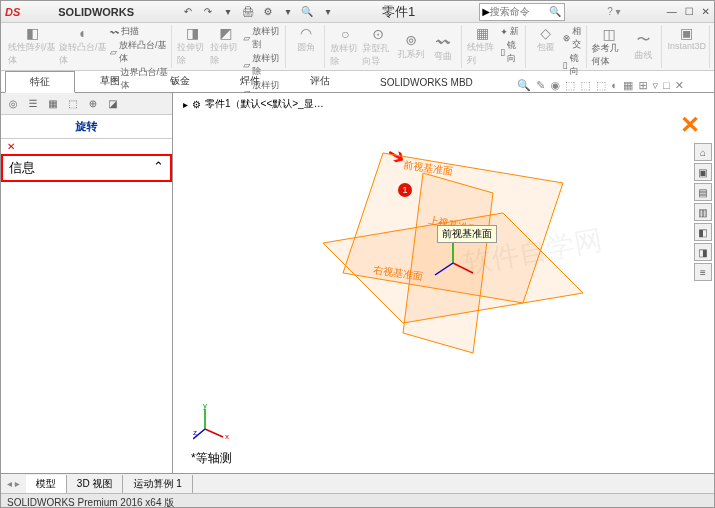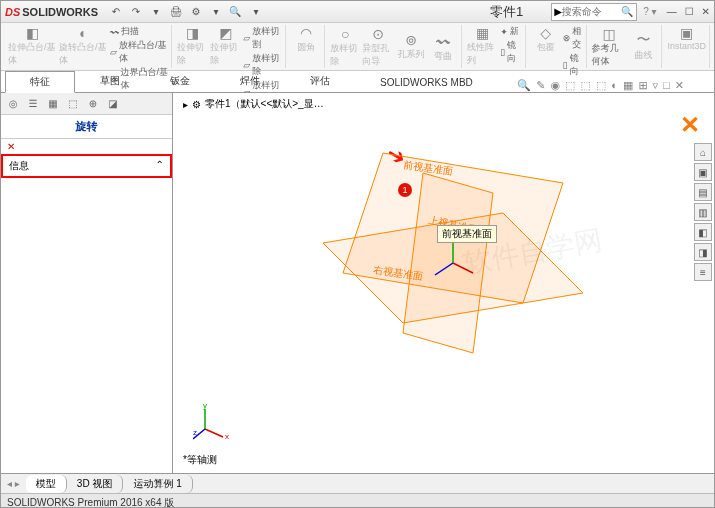--- a/index.html
+++ b/index.html
@@ -1,17 +1,17 @@
 <!DOCTYPE html>
 <html><head>
 <meta charset="utf-8">
 <style>
 * { margin: 0; padding: 0; box-sizing: border-box; font-family: "Microsoft YaHei", Arial, sans-serif; }
 body { width: 715px; height: 508px; background: #fff; font-size: 10px; overflow: hidden; border: 1px solid #999; }
-.titlebar { height: 22px; background: linear-gradient(#f8f8f8,#e8e8e8); display: flex; align-items: center; padding: 0 4px; border-bottom: 1px solid #ccc; }
+.titlebar { height: 22px; background: linear-gradient(#f8f8f8,#e8e8e8); display: flex; align-items: center; padding: 0 4px; border-bottom: 1px solid #ccc; gap: 36px; }
 .logo { color: #d22; font-weight: bold; font-size: 11px; font-style: italic; margin-right: 2px; }
 .logo-text { font-weight: bold; font-size: 11px; color: #333; }
 .qat { display: flex; gap: 4px; margin-left: 10px; }
 .qat-btn { width: 16px; height: 16px; display: flex; align-items: center; justify-content: center; color: #555; cursor: pointer; }
 .doc-title { margin-left: auto; margin-right: 28px; font-size: 13px; color: #333; }
 .search-box { display: flex; align-items: center; border: 1px solid #aaa; height: 18px; padding: 0 2px; background: #fff; }
 .search-box input { border: none; outline: none; width: 60px; font-size: 10px; }
 .win-controls { display: flex; gap: 8px; margin-left: 10px; color: #555; }
 .ribbon { height: 48px; background: #f5f5f5; border-bottom: 1px solid #ccc; display: flex; padding: 2px 4px; gap: 2px; }
 .ribbon-grp { display: flex; flex-direction: column; align-items: center; padding: 0 3px; border-right: 1px solid #ddd; }
@@ -24,35 +24,35 @@
 .tab { padding: 3px 24px; font-size: 10px; color: #333; border: 1px solid transparent; cursor: pointer; }
 .tab.active { background: #fff; border: 1px solid #999; border-bottom: 1px solid #fff; margin-bottom: -1px; }
 .tab-icons { margin-left: auto; display: flex; gap: 5px; padding-right: 30px; }
 .tab-icons span { color: #888; font-size: 11px; cursor: pointer; }
 .main { display: flex; height: 380px; }
 .panel { width: 172px; border-right: 1px solid #999; display: flex; flex-direction: column; }
 .panel-icons { height: 22px; display: flex; gap: 4px; padding: 2px 4px; background: #f0f0f0; border-bottom: 1px solid #ccc; }
 .panel-icons span { width: 16px; height: 16px; display: flex; align-items: center; justify-content: center; color: #666; cursor: pointer; }
 .panel-title { text-align: center; font-weight: bold; padding: 4px; font-size: 11px; color: #003399; border-bottom: 1px solid #ccc; }
 .close-x { color: #d00; padding: 2px 6px; cursor: pointer; text-align: left; }
-.info-hdr { background: #fff; border: 2px solid red; padding: 3px 6px; font-size: 10px; display: flex; justify-content: space-between; }
+.info-hdr { background: #fff; border: 2px solid red; padding: 3px 6px; font-size: 13px; display: flex; justify-content: space-between; }
 .info-body { background: #ffffbb; padding: 4px 6px; font-size: 10px; color: #003399; min-height: 24px; }
 .canvas { flex: 1; position: relative; background: #fff; overflow: hidden; }
 .breadcrumb { position: absolute; top: 4px; left: 10px; font-size: 10px; display: flex; align-items: center; gap: 4px; }
 .close-orange { position: absolute; top: 18px; right: 14px; color: #ff7700; font-size: 24px; font-weight: bold; cursor: pointer; }
 .side-tools { position: absolute; right: 2px; top: 50px; display: flex; flex-direction: column; gap: 2px; }
 .side-tools span { width: 18px; height: 18px; border: 1px solid #aaa; background: #f0f0f0; display: flex; align-items: center; justify-content: center; font-size: 10px; color: #555; cursor: pointer; }
 .planes-img { position: absolute; left: 80px; top: 30px; width: 390px; height: 280px; }
 .tooltip-box { position: absolute; left: 264px; top: 132px; background: #ffffe0; border: 1px solid #999; padding: 1px 4px; font-size: 10px; }
 .arrow-red { position: absolute; left: 214px; top: 50px; color: red; font-size: 22px; transform: rotate(30deg); }
 .marker { position: absolute; left: 225px; top: 90px; width: 14px; height: 14px; background: #d00; border-radius: 50%; color: #fff; font-size: 9px; display: flex; align-items: center; justify-content: center; }
 .triad { position: absolute; left: 20px; bottom: 30px; font-size: 9px; }
-.view-label { position: absolute; left: 10px; bottom: 6px; font-size: 10px; }
+.view-label { position: absolute; left: 18px; bottom: 6px; font-size: 12px; }
 .btm-tabs { height: 20px; display: flex; border-top: 1px solid #999; background: #f0f0f0; align-items: center; }
-.btm-tab { padding: 2px 10px; font-size: 10px; border-right: 1px solid #aaa; cursor: pointer; border-radius: 6px; }
+.btm-tab { padding: 2px 10px; font-size: 10px; border-right: 1px solid #aaa; cursor: pointer; }
 .btm-tab.active { background: #fff; }
 .status { height: 18px; background: #e8e8e8; display: flex; align-items: center; padding: 0 6px; font-size: 10px; color: #333; border-top: 1px solid #bbb; }
 .status-right { margin-left: auto; display: flex; gap: 12px; }
 .wm { position: absolute; left: 290px; top: 140px; font-size: 28px; color: rgba(0,0,0,0.05); pointer-events: none; transform: rotate(-10deg); }
 </style>
 </head>
 <body>
 
 <div class="titlebar">
   <span class="logo">DS</span>
@@ -79,21 +79,21 @@
     <span>☐</span>
     <span>✕</span>
   </div>
 </div>
 
 <div class="ribbon">
   <div class="ribbon-grp">
     <div style="display:flex;gap:2px">
       <div class="ribbon-big disabled">
           <span class="ribbon-ico">◧</span>
-          <span>拉伸凸台/基体</span>
+          <span>线性阵列/基体</span>
         </div>
       <div class="ribbon-big disabled">
           <span class="ribbon-ico">◐</span>
           <span>旋转凸台/基体</span>
         </div>
       <div class="ribbon-list">
         <div>
             <span>〰</span>
             <span>扫描</span>
           </div>

